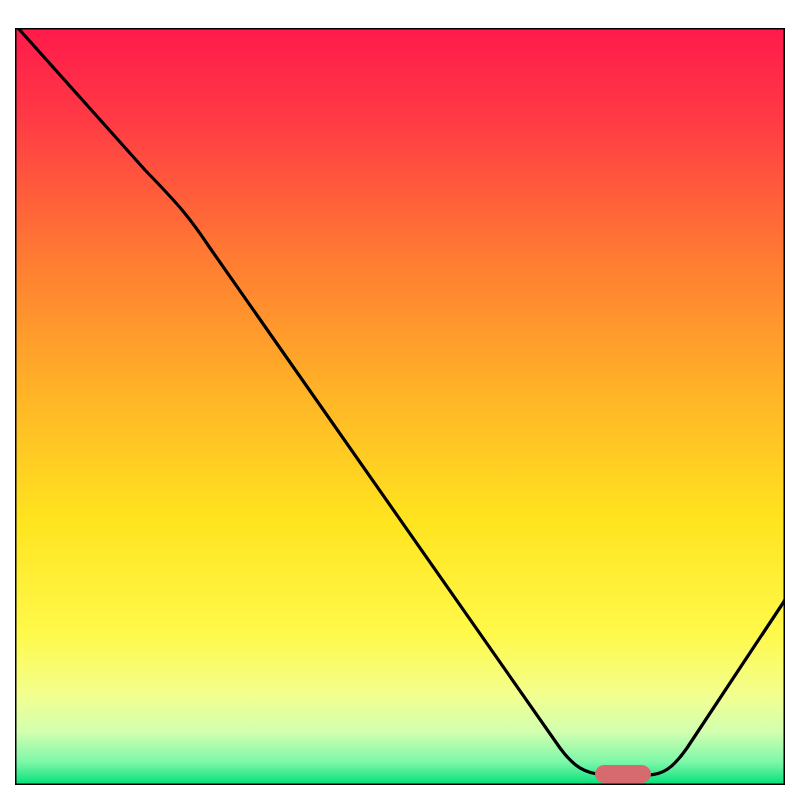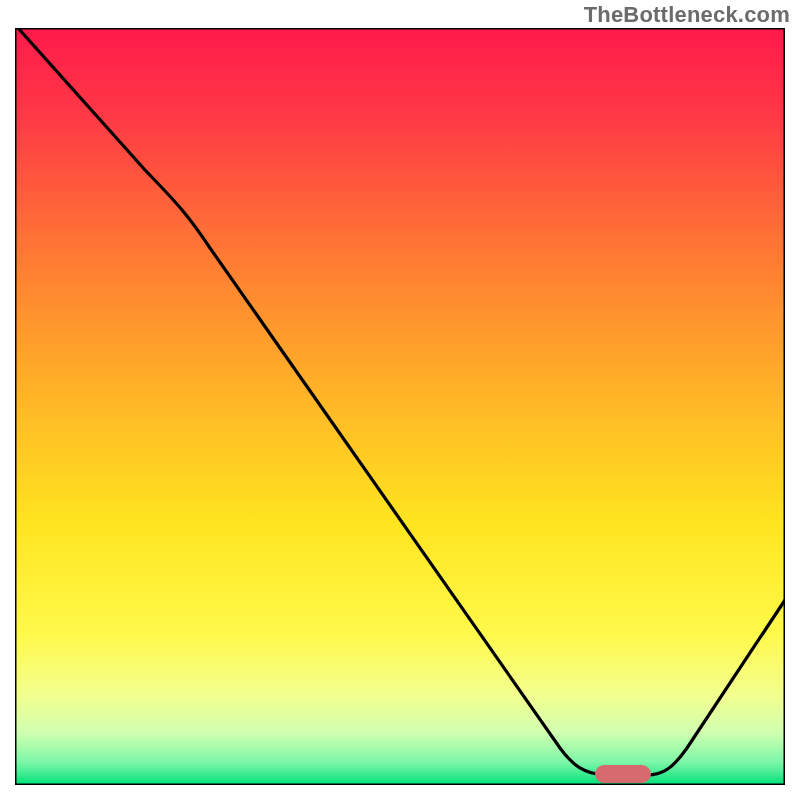--- a/index.html
+++ b/index.html
@@ -40,21 +40,20 @@
     height: 757px;
   }
   .marker {
     fill: #d76a6e;
   }
 </style>
 </head>
 <body>
 <div class="container">
 
-  <div class="watermark">TheBottleneck.com</div>
 
   <div class="plot">
     <svg viewBox="0 0 770 757" preserveAspectRatio="none">
       <defs>
         <linearGradient id="bgGrad" x1="0" y1="0" x2="0" y2="1">
           <stop offset="0%" stop-color="#ff1a4b"></stop>
           <stop offset="12%" stop-color="#ff3a45"></stop>
           <stop offset="30%" stop-color="#ff7a33"></stop>
           <stop offset="48%" stop-color="#ffb327"></stop>
           <stop offset="65%" stop-color="#ffe41f"></stop>

